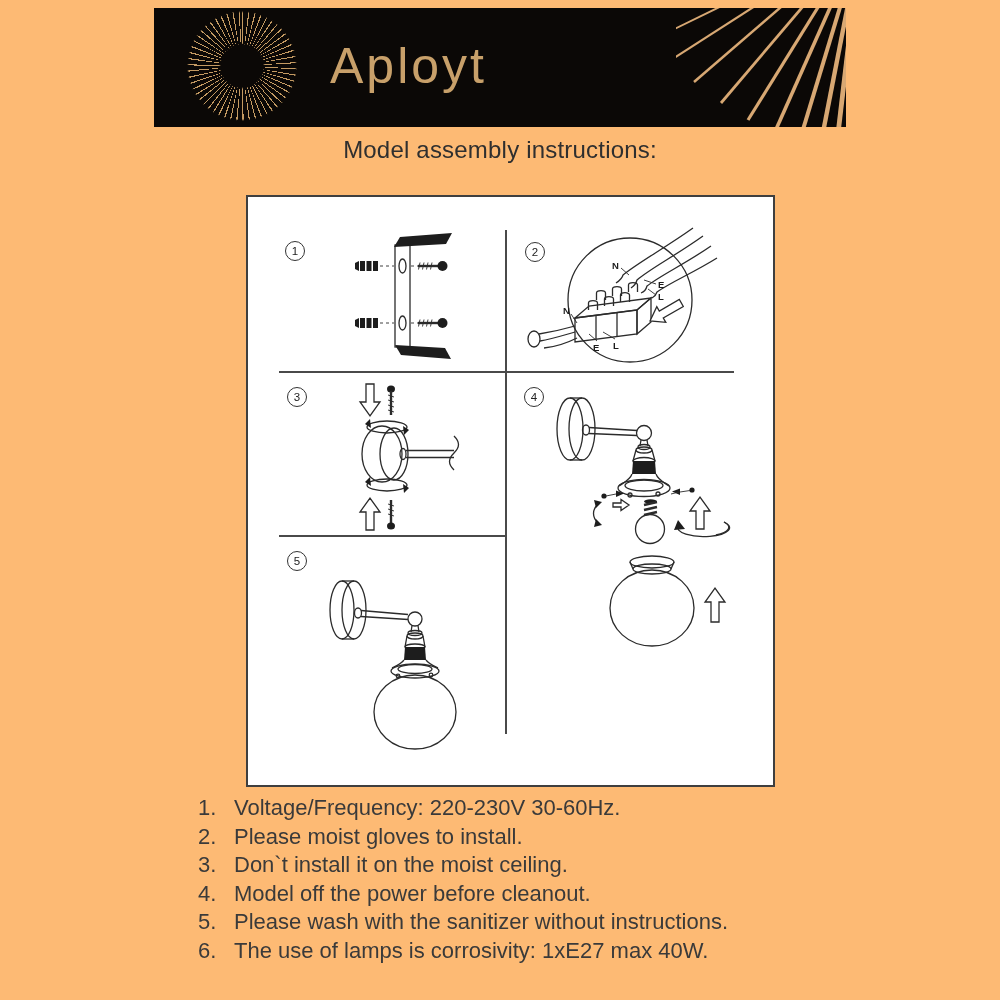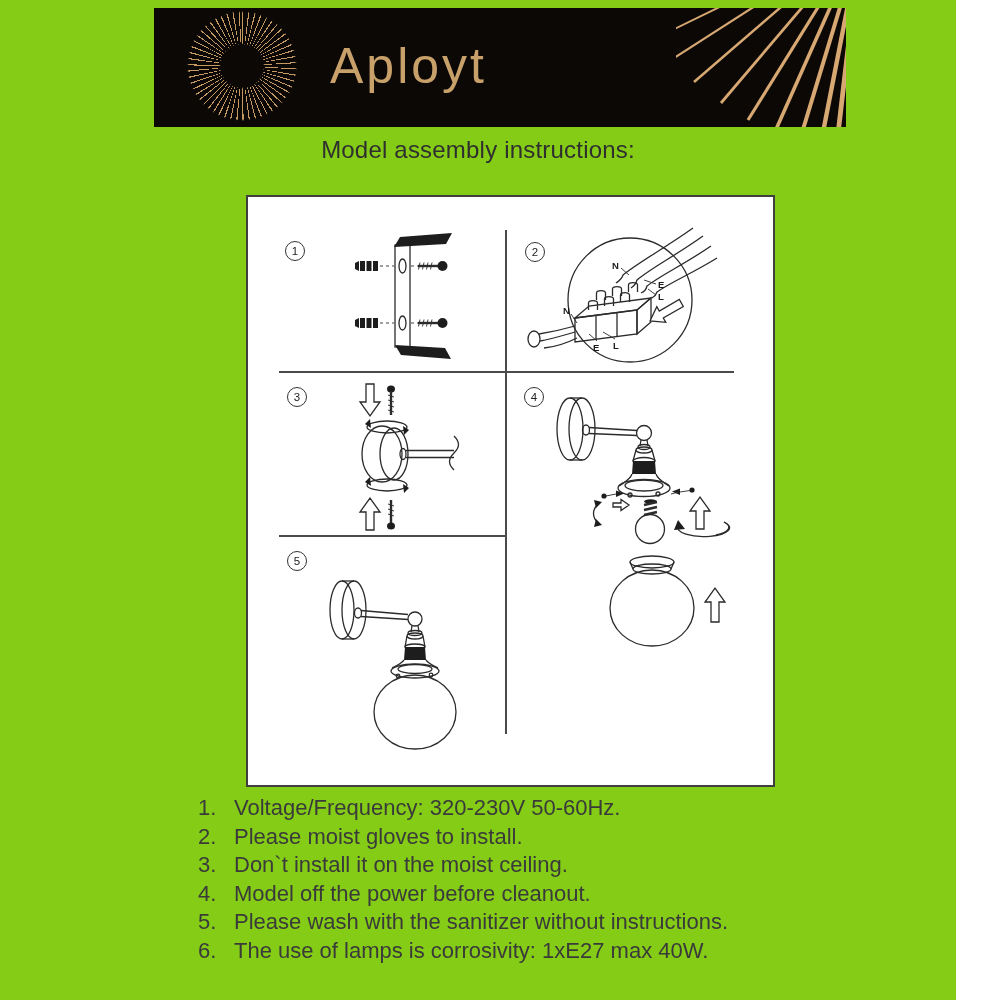--- a/index.html
+++ b/index.html
@@ -1,17 +1,17 @@
 <!DOCTYPE html>
 <html><head>
 <meta charset="utf-8">
 <style>
   html,body{margin:0;padding:0;background:#fff;}
-  #page{position:relative;width:916px;height:1000px;background:#84cc16;
-        font-family:"Liberation Sans",sans-serif;color:#2b2b2b;overflow:hidden;padding-left:40px;}
+  #page{position:relative;width:1000px;height:1000px;background:#fdba74;
+        font-family:"Liberation Sans",sans-serif;color:#2b2b2b;overflow:hidden;}
 
   
   .banner{position:absolute;left:154px;top:8px;width:692px;height:119px;
           background:#0b0806;overflow:hidden;}
   .sunburst{position:absolute;left:32px;top:2px;width:112px;height:112px;border-radius:50%;
     background:repeating-conic-gradient(from 0deg,#c49a62 0deg 1.3deg,transparent 1.3deg 6.6deg);
     -webkit-mask:radial-gradient(circle,transparent 0 21px,#000 23px 53px,transparent 55px);
     mask:radial-gradient(circle,transparent 0 21px,#000 23px 53px,transparent 55px);}
   .brand{position:absolute;left:176px;top:50%;transform:translateY(-54%);
          font-size:50px;font-weight:400;letter-spacing:3px;color:#c8a06a;}
@@ -311,21 +311,21 @@
       <ellipse cx="118" cy="18" rx="22" ry="6" fill="#fff"></ellipse>
       <line x1="96" y1="18" x2="99" y2="25"></line>
       <line x1="140" y1="18" x2="137" y2="25"></line>
       <polygon class="wfill" points="177,78 177,58 171,58 181,44 191,58 185,58 185,78"></polygon>
     </svg>
   </div>
 
   <div class="instructions">
     <div class="instr-row">
       <span class="instr-num">1.</span>
-      <span class="instr-text">Voltage/Frequency: 320-230V 50-60Hz.</span>
+      <span class="instr-text">Voltage/Frequency: 220-230V 30-60Hz.</span>
     </div>
     <div class="instr-row">
       <span class="instr-num">2.</span>
       <span class="instr-text">Please moist gloves to install.</span>
     </div>
     <div class="instr-row">
       <span class="instr-num">3.</span>
       <span class="instr-text">Don`t install it on the moist ceiling.</span>
     </div>
     <div class="instr-row">

